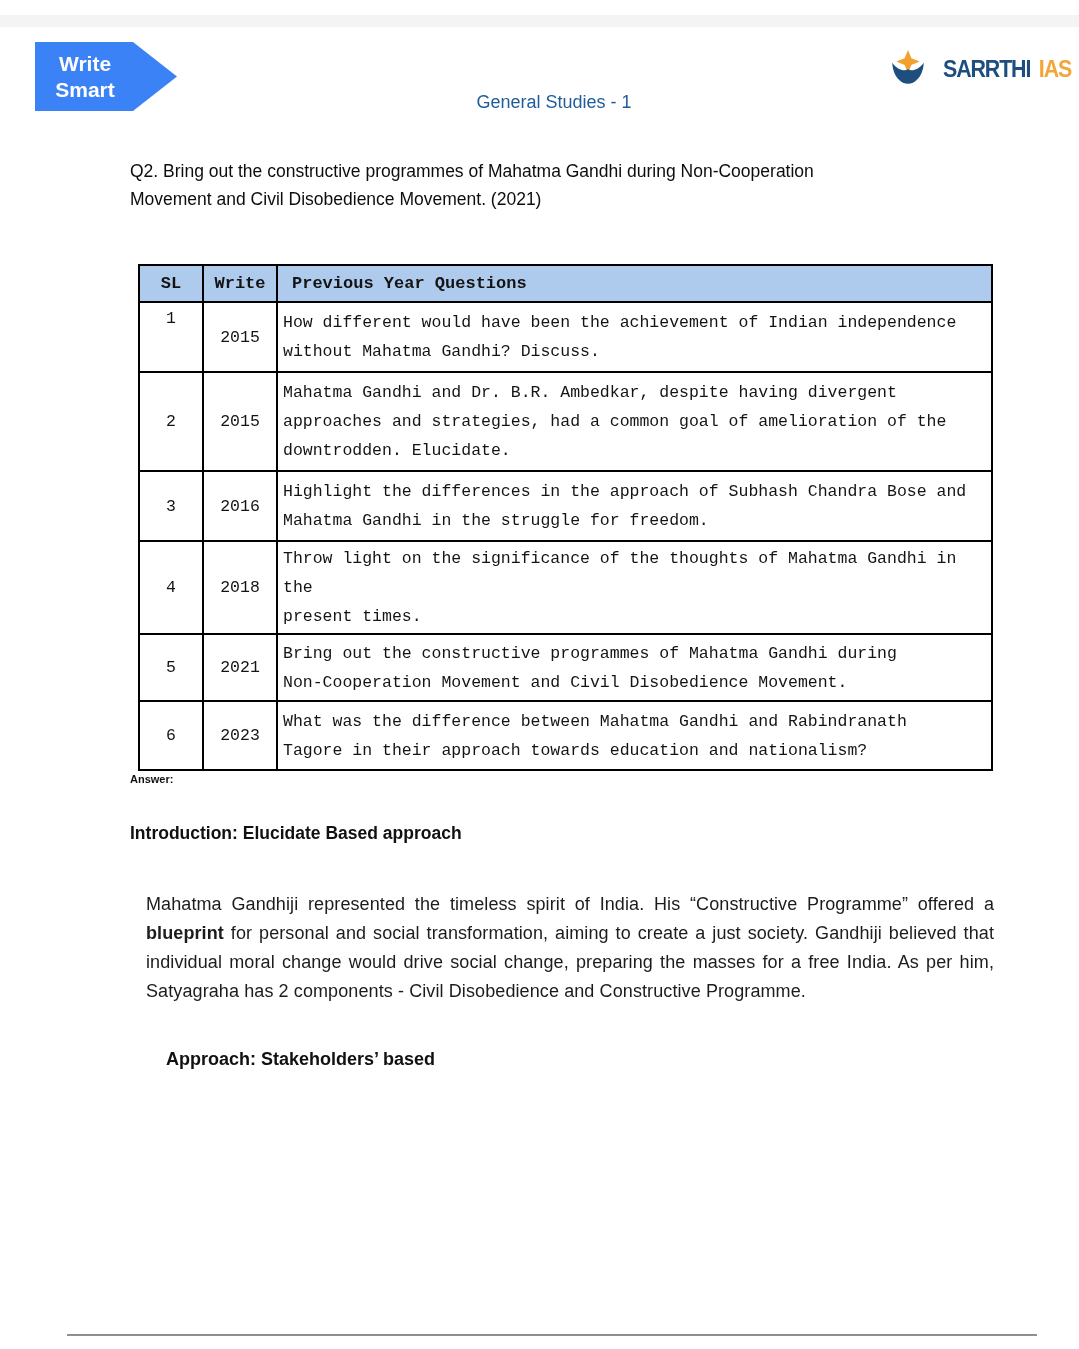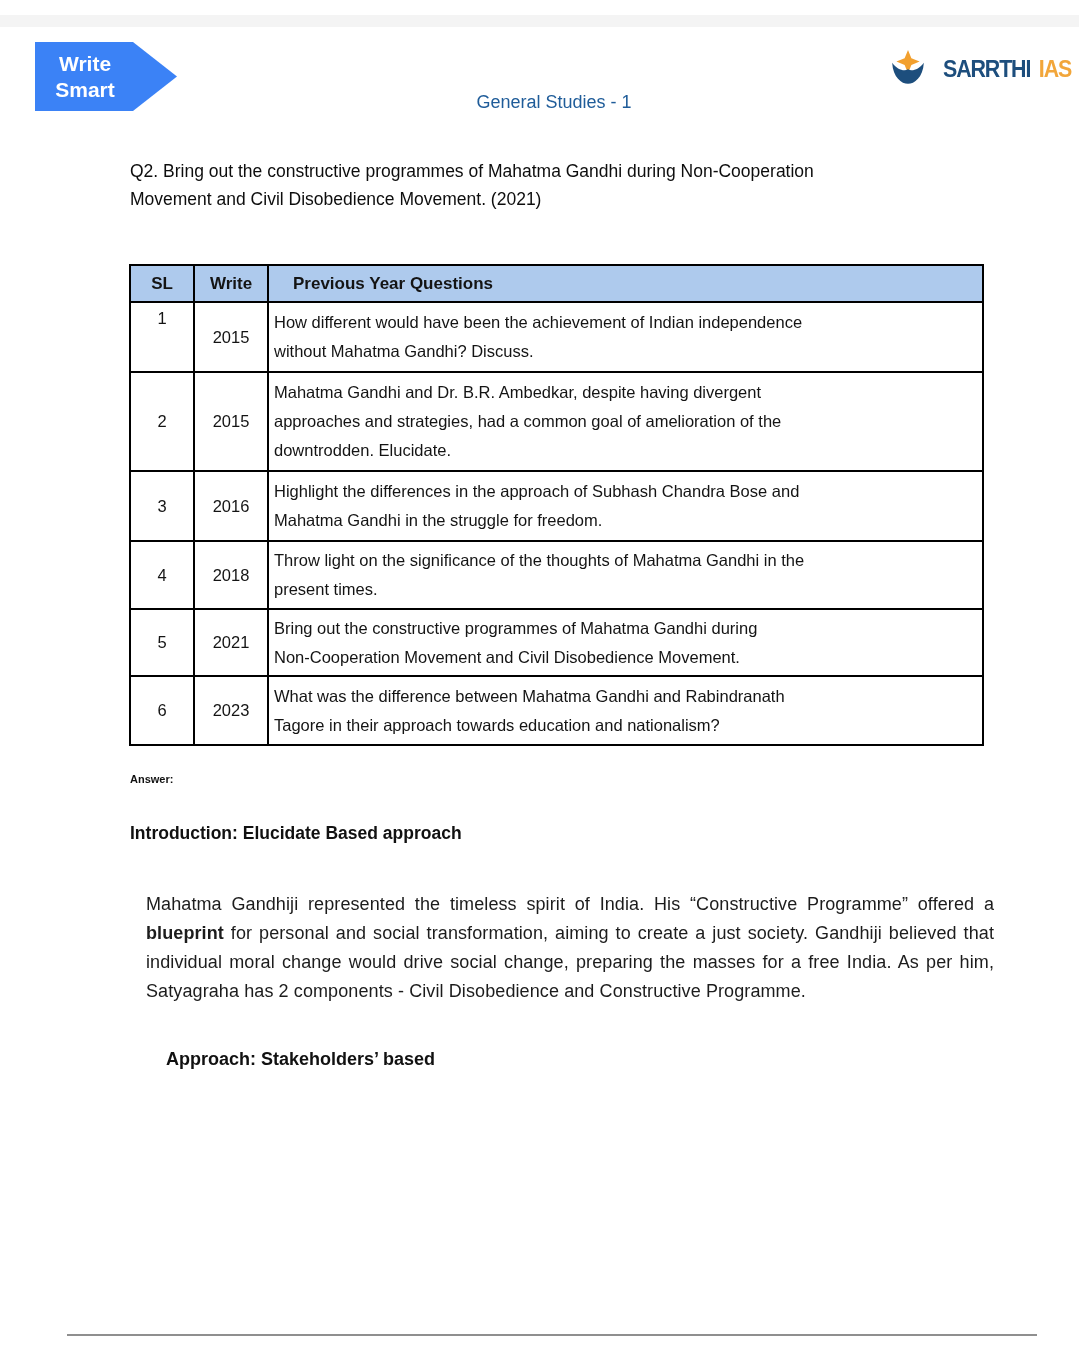--- a/index.html
+++ b/index.html
@@ -49,33 +49,33 @@
     text-align: center; font-weight: normal; font-size: 18px; color: #1f5c99;
   }
   .question {
     position: absolute; left: 130px; top: 157px; width: 848px;
     font-weight: normal; font-size: 17.5px; line-height: 28px;
     white-space: pre-line; color: #0d0d0d;
   }
 
   
   table.pyq {
-    position: absolute; left: 129px; top: 264px;
+    position: absolute; left: 138px; top: 264px;
     width: 853px; border-collapse: collapse; table-layout: fixed;
-    font-family: Liberation Sans, sans-serif; font-size: 16.5px; color: #141414;
+    font-family: Liberation Mono, monospace; font-size: 16.5px; color: #141414;
   }
   table.pyq th, table.pyq td { border: 2px solid #000; }
   table.pyq th {
     background: #aecaed; height: 33px;
     font-size: 17px; font-weight: bold;
   }
   col.c-sl   { width: 64px; }
   col.c-year { width: 74px; }
   col.c-q    { width: 715px; }
-  th.h-q { text-align: left; padding-left: 24px; }
+  th.h-q { text-align: left; padding-left: 14px; }
   td.sl, td.year { text-align: center; vertical-align: middle; }
   td.q {
     text-align: left; vertical-align: middle;
     padding: 2px 22px 2px 5px; line-height: 29px; white-space: pre-line;
   }
   td.va-top { vertical-align: top; padding-top: 6px; }
   tr.r1 { height: 70px; }
   tr.r2 { height: 99px; }
   tr.r3 { height: 70px; }
   tr.r4 { height: 68px; }

